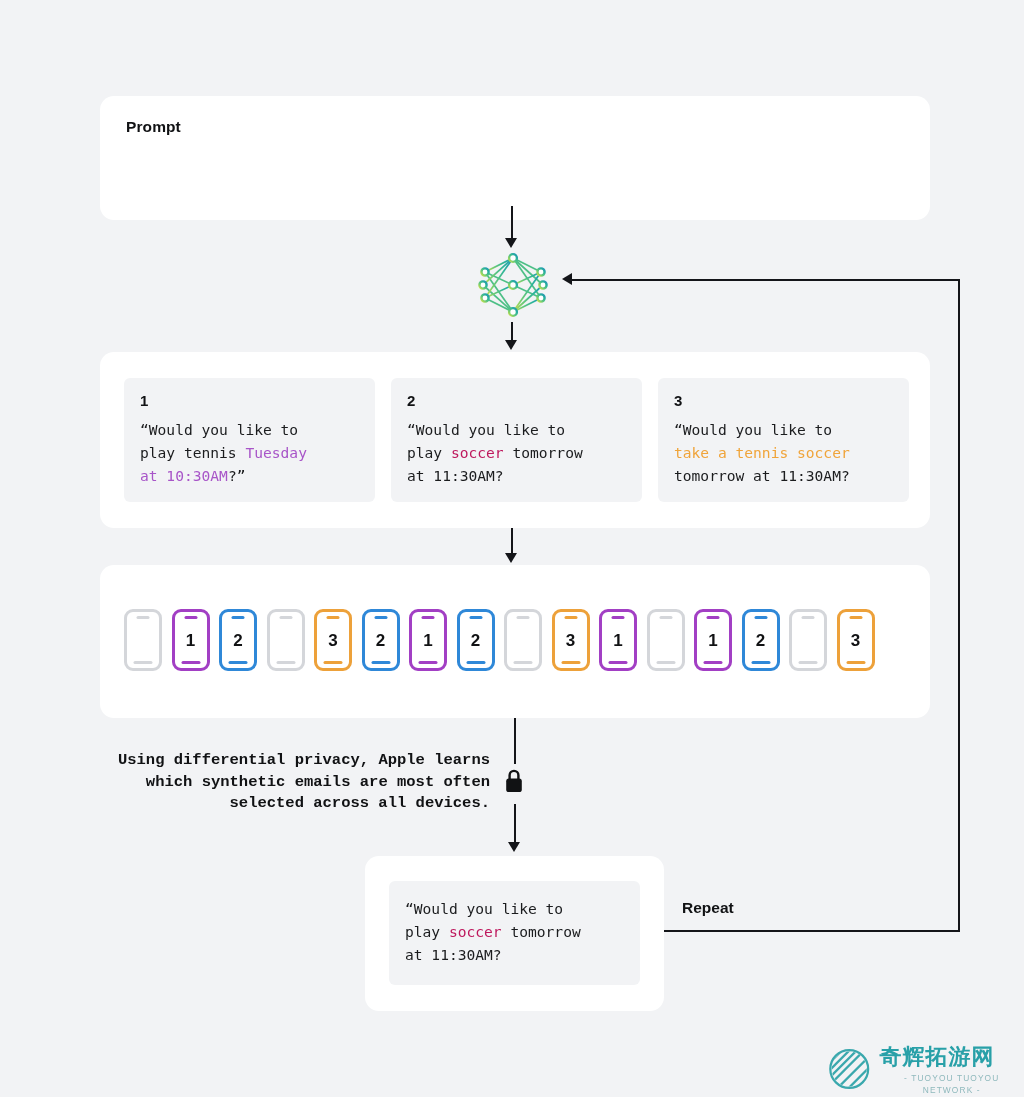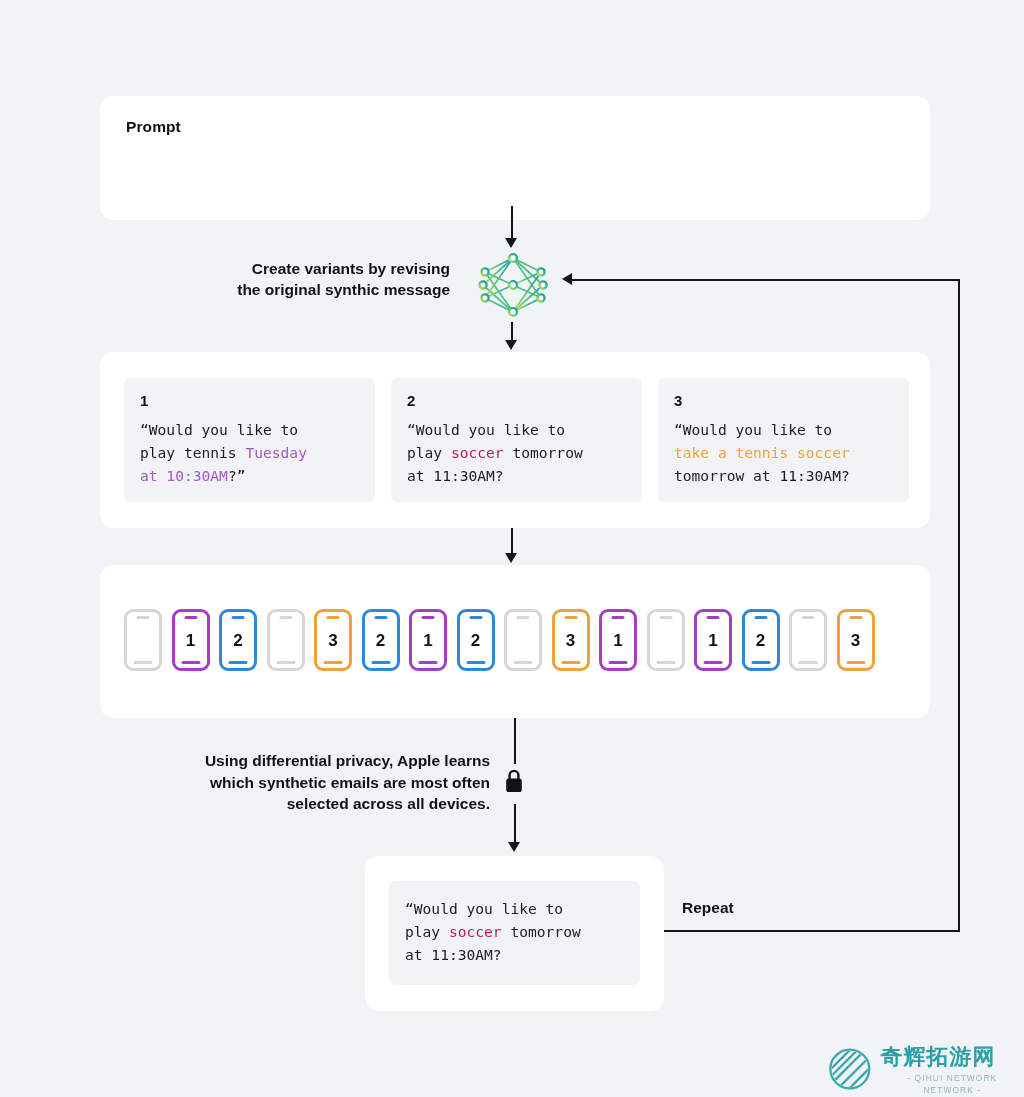--- a/index.html
+++ b/index.html
@@ -246,22 +246,20 @@
 
 <div id="page">
 
   <div class="card" id="prompt-card">
     <div class="prompt-label">Prompt</div>
   </div>
 
   <div class="vline" style="left:511px; top:206px; height:34px;"></div>
   <div class="arrowhead-down" style="left:504.7px; top:238px;"></div>
 
-  <div class="step-label" id="nn-label" style="white-space:pre-line;">Create variants by revising
-the original synthic message</div>
 
   <svg id="nn-icon" viewBox="0 0 70 70">
     <defs>
       <linearGradient id="nnGrad" x1="0" y1="1" x2="1" y2="0">
         <stop offset="0%" stop-color="#cbe04a"></stop>
         <stop offset="35%" stop-color="#67c977"></stop>
         <stop offset="70%" stop-color="#2bb39b"></stop>
         <stop offset="100%" stop-color="#1f93b5"></stop>
       </linearGradient>
     </defs>
@@ -420,21 +418,21 @@
         <div class="phone orange">
           <div class="notch"></div>
           <div class="num">3</div>
           <div class="bar"></div>
         </div>
       </div>
   </div>
 
   <div class="vline" style="left:514px; top:718px; height:46px;"></div>
 
-  <div id="privacy-label" style="white-space:pre-line;">Using differential privacy, Apple learns
+  <div id="privacy-label" style="white-space:pre-line;font-family:Liberation Mono, monospace;">Using differential privacy, Apple learns
 which synthetic emails are most often
 selected across all devices.</div>
 
   <svg id="lock-icon" viewBox="0 0 20 26">
     <path d="M5.6 11 V7.3 a4.4 4.4 0 0 1 8.8 0 V11" fill="none" stroke="#111214" stroke-width="2.4"></path>
     <rect x="2.2" y="10.6" width="15.6" height="13.4" rx="2.6" fill="#111214"></rect>
   </svg>
 
   <div class="vline" style="left:514px; top:804px; height:40px;"></div>
   <div class="arrowhead-down" style="left:507.7px; top:842px;"></div>
@@ -460,17 +458,17 @@
         <line x1="-4" y1="38" x2="54" y2="-20"></line>
         <line x1="-4" y1="46" x2="54" y2="-12"></line>
         <line x1="0" y1="54" x2="54" y2="0"></line>
         <line x1="8" y1="58" x2="54" y2="12"></line>
         <line x1="16" y1="62" x2="54" y2="24"></line>
         <line x1="26" y1="64" x2="54" y2="36"></line>
       </g>
     </svg>
     <div id="wm-text-wrap">
       <div id="wm-title">奇辉拓游网</div>
-      <div id="wm-sub">- QIHUI NETWORK NETWORK -</div>
+      <div id="wm-sub">- TUOYOU TUOYOU NETWORK -</div>
     </div>
   </div>
 
 </div>
 
 </body></html>

